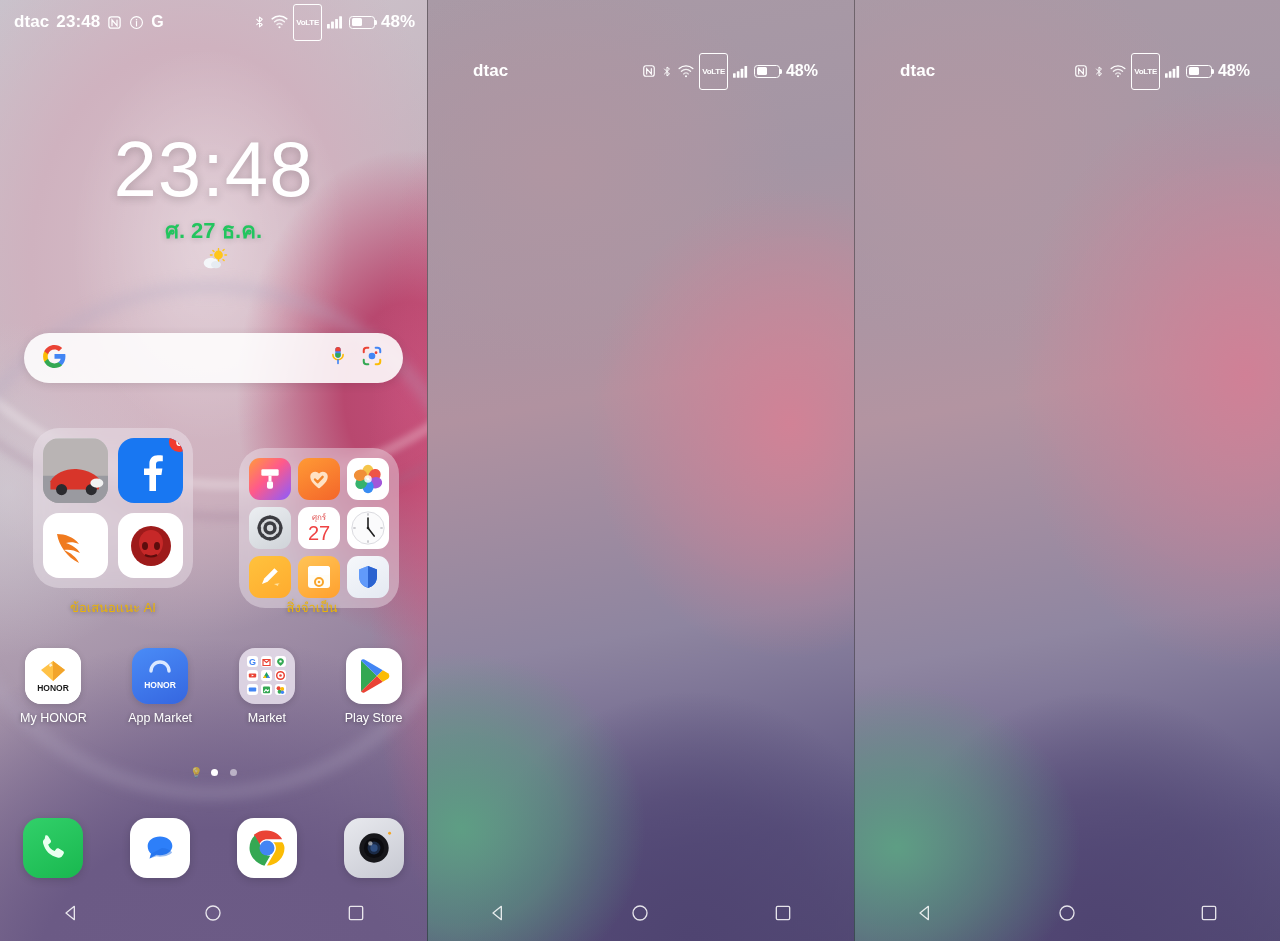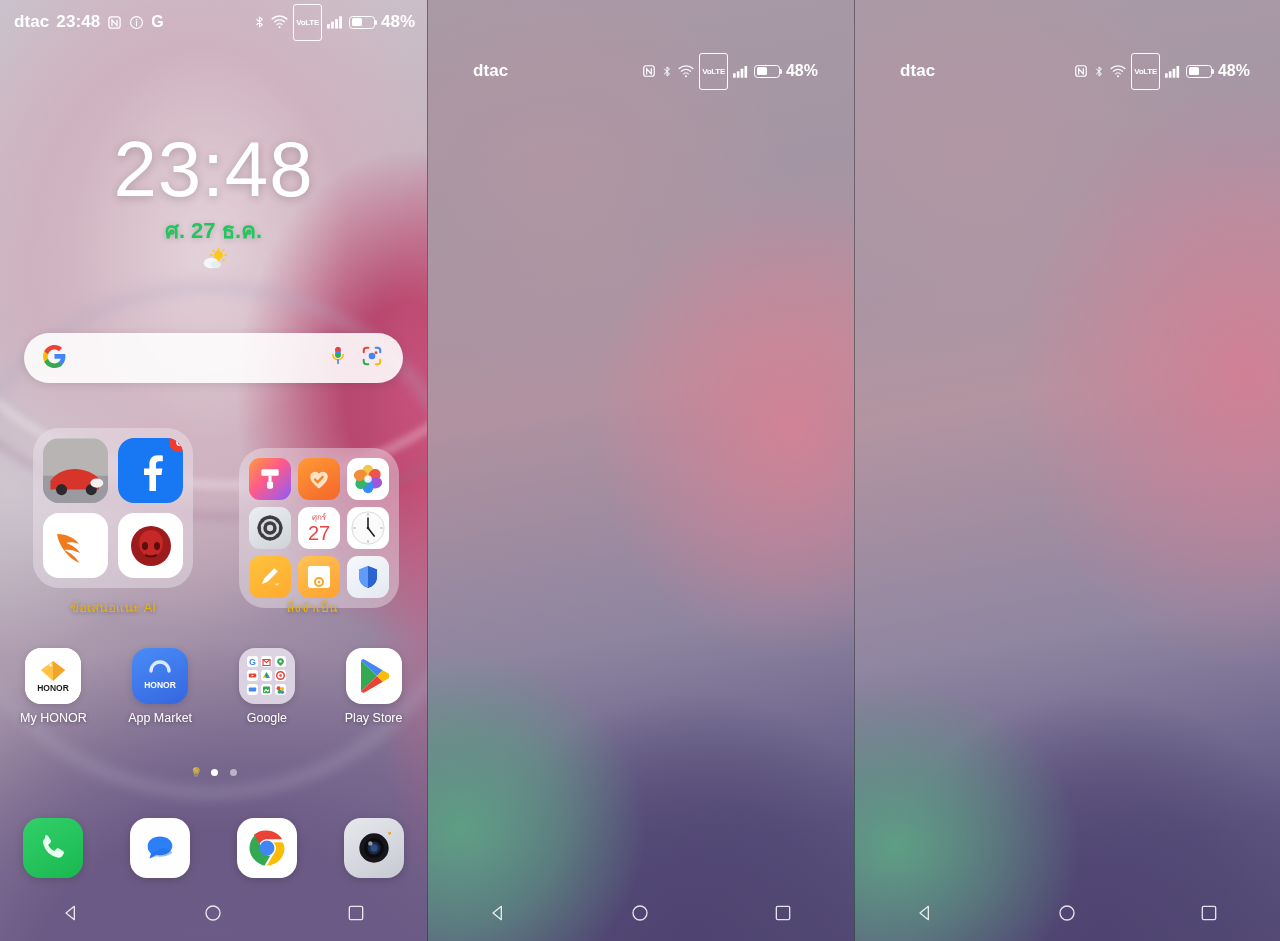--- a/index.html
+++ b/index.html
@@ -405,21 +405,21 @@
                 <rect x="18" y="32.6" width="7" height="6.6" rx="1" fill="#34A853"></rect>
                 <path d="M19 38l2-2.4 1.6 1.6 1.4-1.6" fill="none" stroke="#fff" stroke-width="1.1"></path>
               <rect x="30" y="30" width="11" height="11" rx="3" fill="#fff"></rect>
                 <circle cx="33.6" cy="34.2" r="2" fill="#EA4335"></circle>
                 <circle cx="37.2" cy="35" r="2" fill="#FBBC05"></circle>
                 <circle cx="34.6" cy="37.8" r="2" fill="#34A853"></circle>
                 <circle cx="37.4" cy="38.2" r="1.7" fill="#4285F4"></circle>
             </g>
           </svg>
         </div>
-        <div class="applabel">Google</div>
+        <div class="applabel">Market</div>
       </div>
       <div class="appcell">
         <div class="appicon" style="background:#fff;">
           <svg width="34" height="36" viewBox="0 0 34 36">
               <path d="M4 2.5v31L20 18 4 2.5z" fill="#34A853"></path>
               <path d="M4 2.5L20 18l5.8-5.7L7.4 1.6A3 3 0 0 0 4 2.5z" fill="#4285F4"></path>
               <path d="M4 33.5L20 18l5.8 5.7L7.4 34.4A3 3 0 0 1 4 33.5z" fill="#EA4335"></path>
               <path d="M25.8 12.3L31 15.3c1.8 1.1 1.8 4.3 0 5.4l-5.2 3L20 18l5.8-5.7z" fill="#FBBC05"></path>
             </svg>
         </div>

